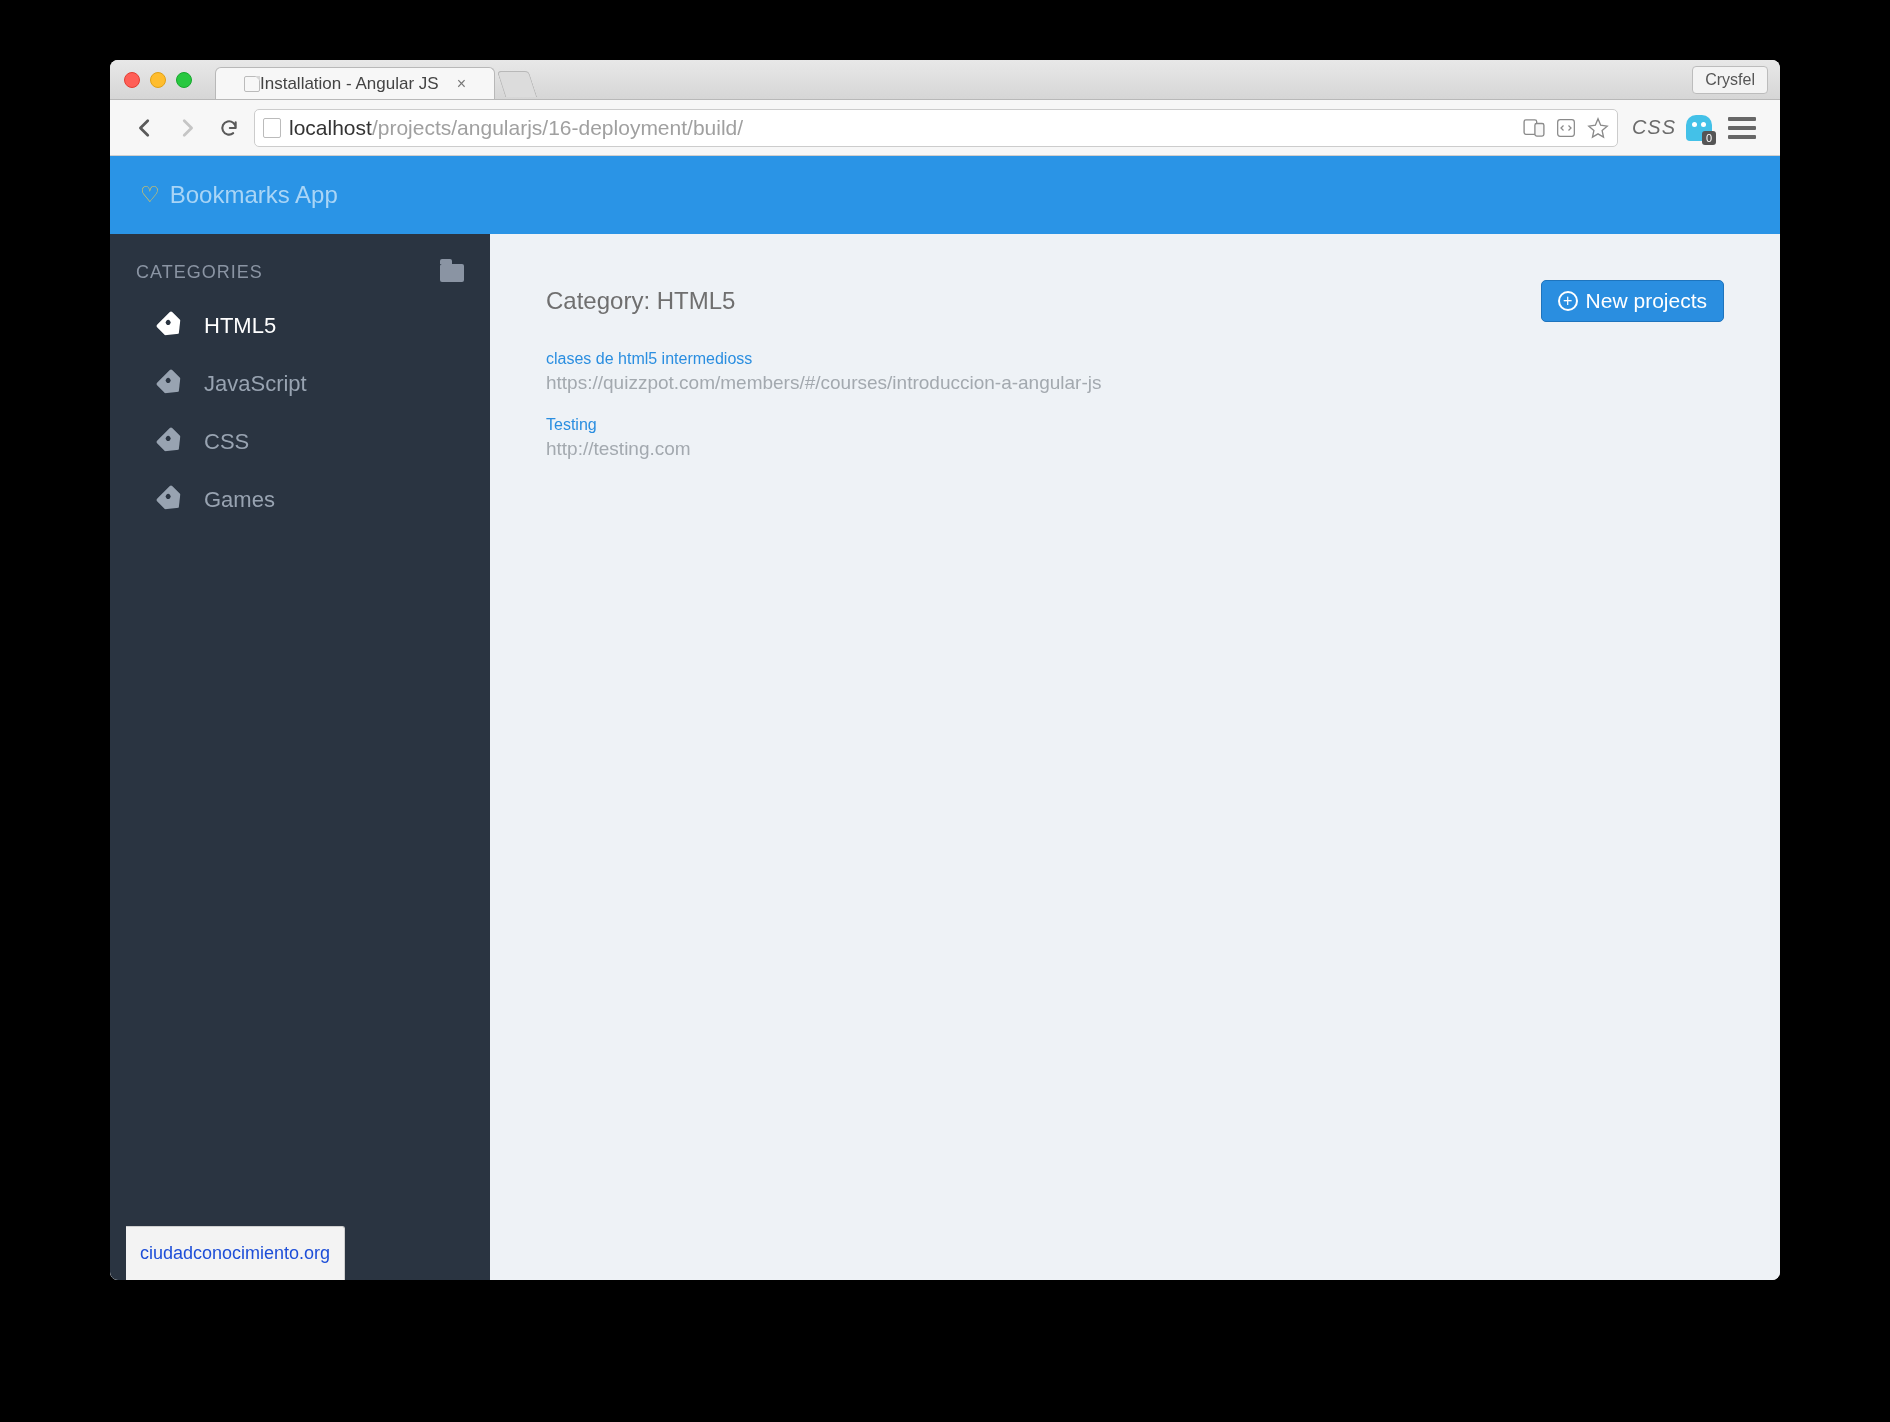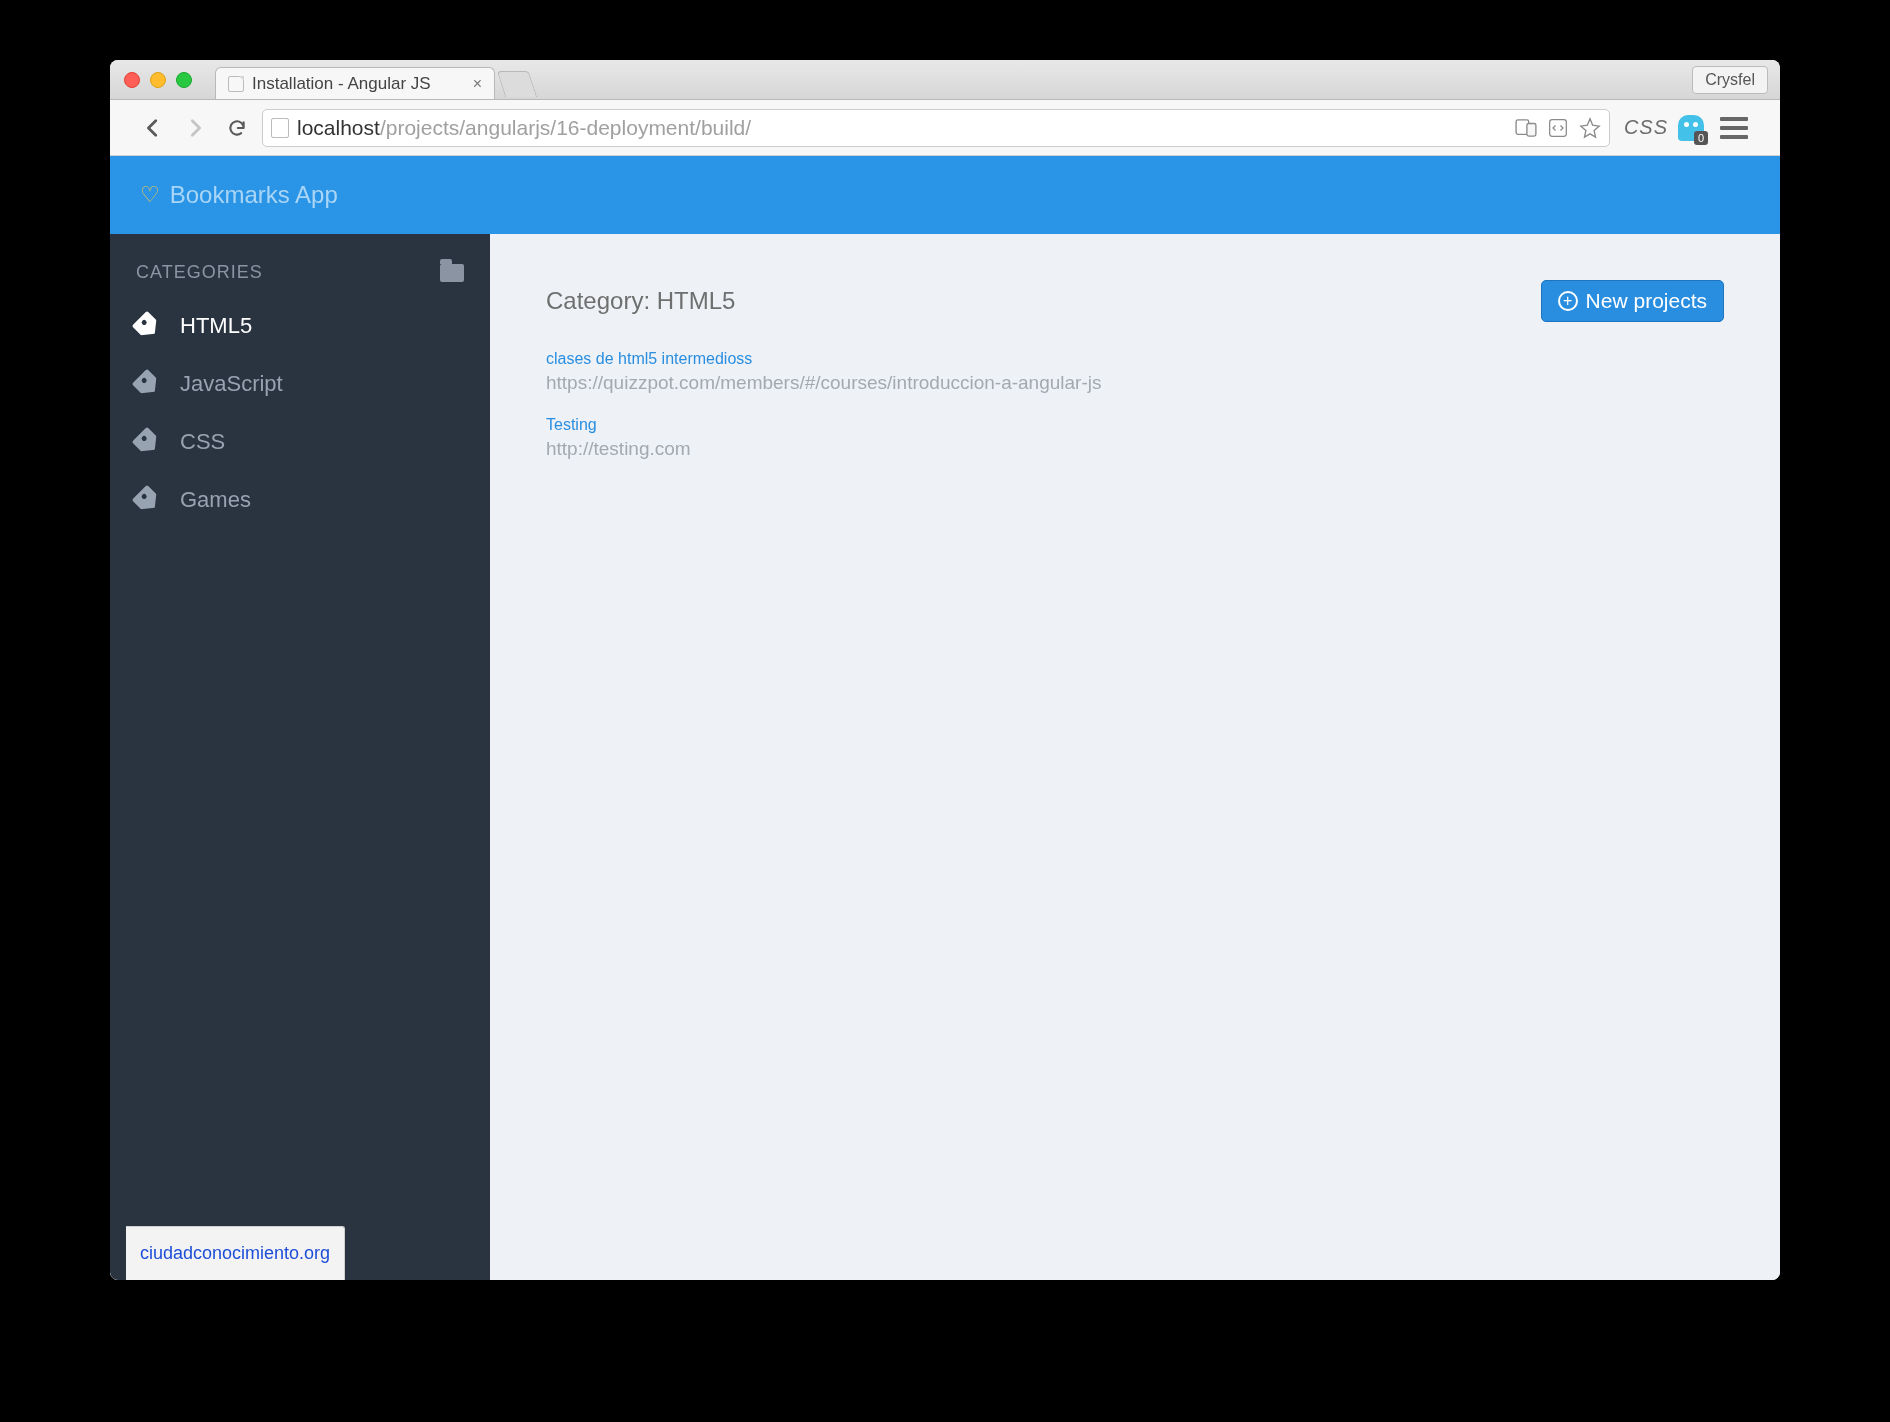--- a/index.html
+++ b/index.html
@@ -45,22 +45,21 @@
   .tl.green { background:#28c840; border:1px solid #17a82d;}
   .tabs { display:flex; align-items:flex-end; margin-left: 95px; height:100%; }
   .tab {
     height: 32px;
     background: #f7f7f7;
     border: 1px solid #b8b8b8;
     border-bottom: none;
     border-radius: 6px 6px 0 0;
     display: flex;
     align-items: center;
-    padding: 0 12px;
-    gap: 8px;
+    padding: 0 28px;
     font-size: 17px;
     color: #444;
     position: relative;
     min-width: 280px;
   }
   .tab .page-icon {
     width:16px;height:16px;border:1px solid #bbb;border-radius:2px;
     position:relative;
   }
   .tab .page-icon::after{
@@ -77,21 +76,21 @@
   .profile-btn {
     position:absolute; right:12px; top:6px;
     background:#f3f3f3; border:1px solid #bcbcbc;
     border-radius:4px; padding:4px 12px; font-size:16px; color:#555;
   }
   
   .toolbar {
     height: 56px;
     background: #f7f7f7;
     border-bottom:1px solid #d0d0d0;
-    display:flex; align-items:center; padding:0 26px; gap:8px;
+    display:flex; align-items:center; padding:0 18px; gap:8px;
   }
   .nav-btn {
     width:34px;height:34px;display:flex;align-items:center;justify-content:center;
     color:#5a5a5a; font-size:22px; border-radius:4px;
   }
   .nav-btn.disabled{color:#bdbdbd;}
   .addr {
     flex:1; height:38px; background:#fff; border:1px solid #ccc;
     border-radius:5px; display:flex; align-items:center; padding:0 8px;
     font-size:21px; color:#a0a0a0; gap:8px; overflow:hidden;
@@ -128,21 +127,21 @@
   .app-body{flex:1;display:flex;min-height:0;justify-content:center;}
   .sidebar{
     width:380px;background:#2a3441;color:#96a0ad;padding:28px 0 0 0;
   }
   .side-head{
     display:flex;align-items:center;justify-content:space-between;
     padding:0 26px 14px 26px;letter-spacing:1px;font-size:18px;color:#8a94a3;
   }
   .folder-icon{width:24px;height:18px;background:#8a94a3;border-radius:2px;position:relative;}
   .folder-icon::before{content:"";position:absolute;top:-5px;left:0;width:12px;height:5px;background:#8a94a3;border-radius:2px 2px 0 0;}
-  .cat-list{list-style:none;}
+  .cat-list{list-style:none;margin-left:24px;}
   .cat-item{
     display:flex;align-items:center;gap:22px;padding:16px 26px;font-size:22px;color:#98a3b1;cursor:pointer;
   }
   .cat-item.active{color:#fff;}
   .tag-icon{
     width:22px;height:22px;position:relative;transform:rotate(45deg);
   }
   .tag-icon::before{
     content:"";position:absolute;inset:0;background:currentColor;
     clip-path: polygon(0 0, 60% 0, 100% 50%, 60% 100%, 0 100%);

